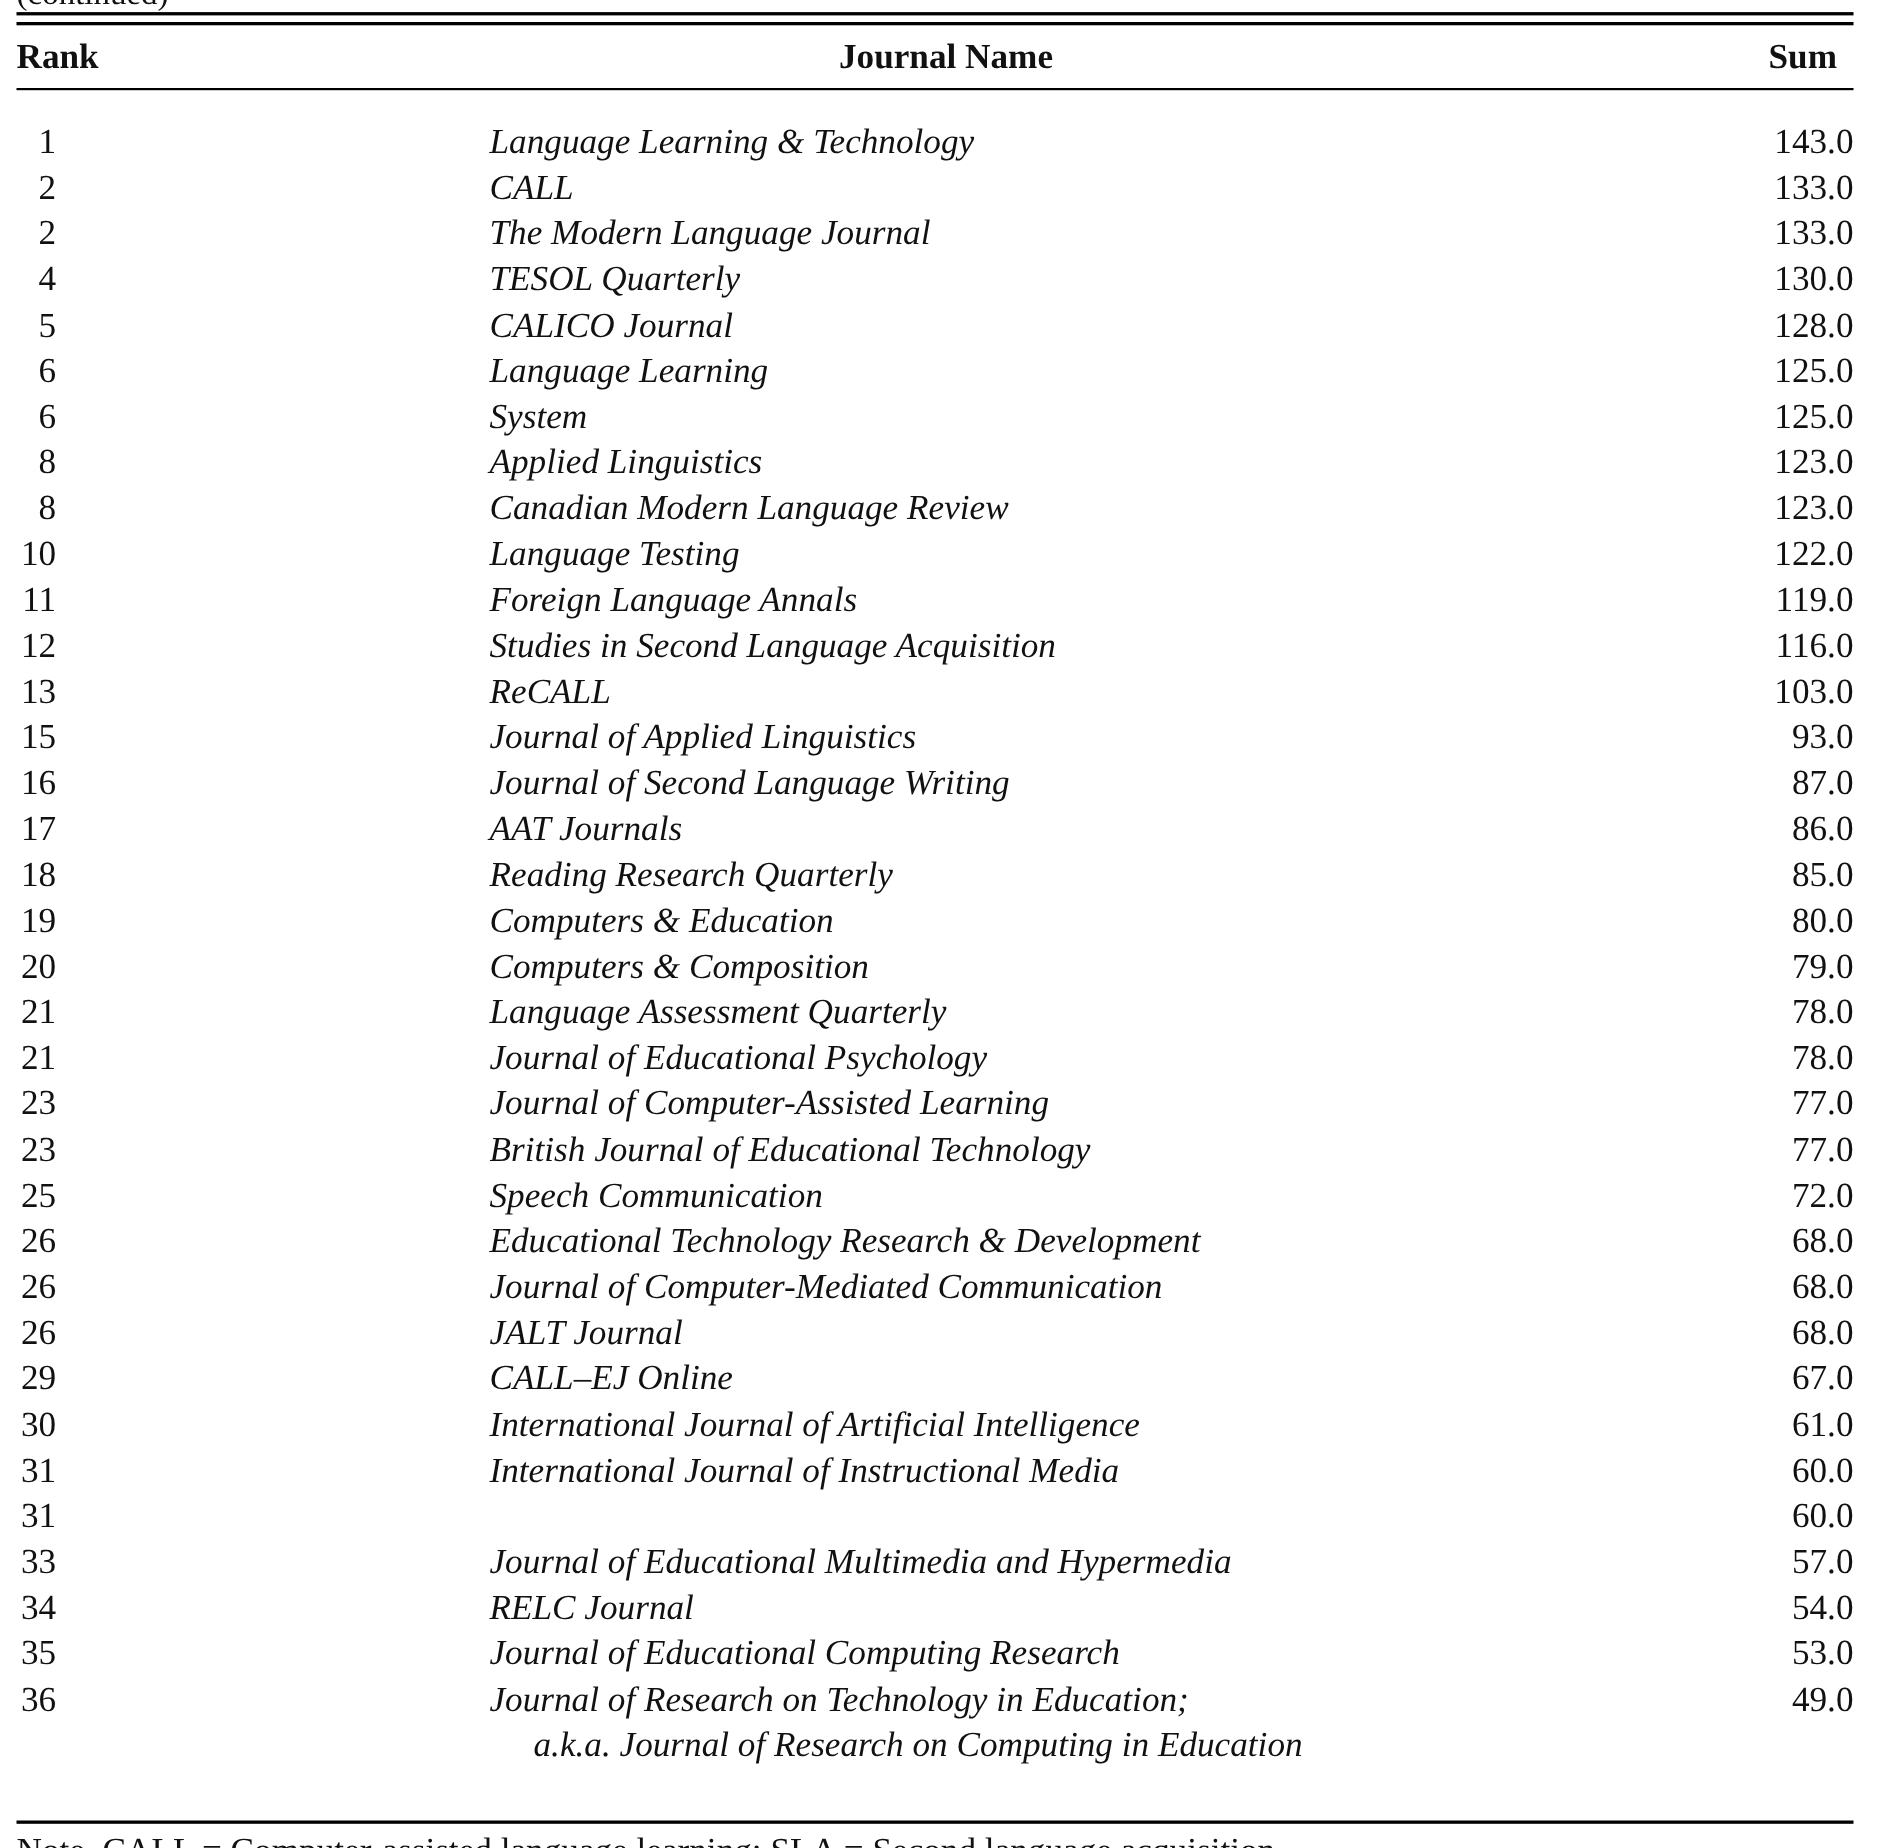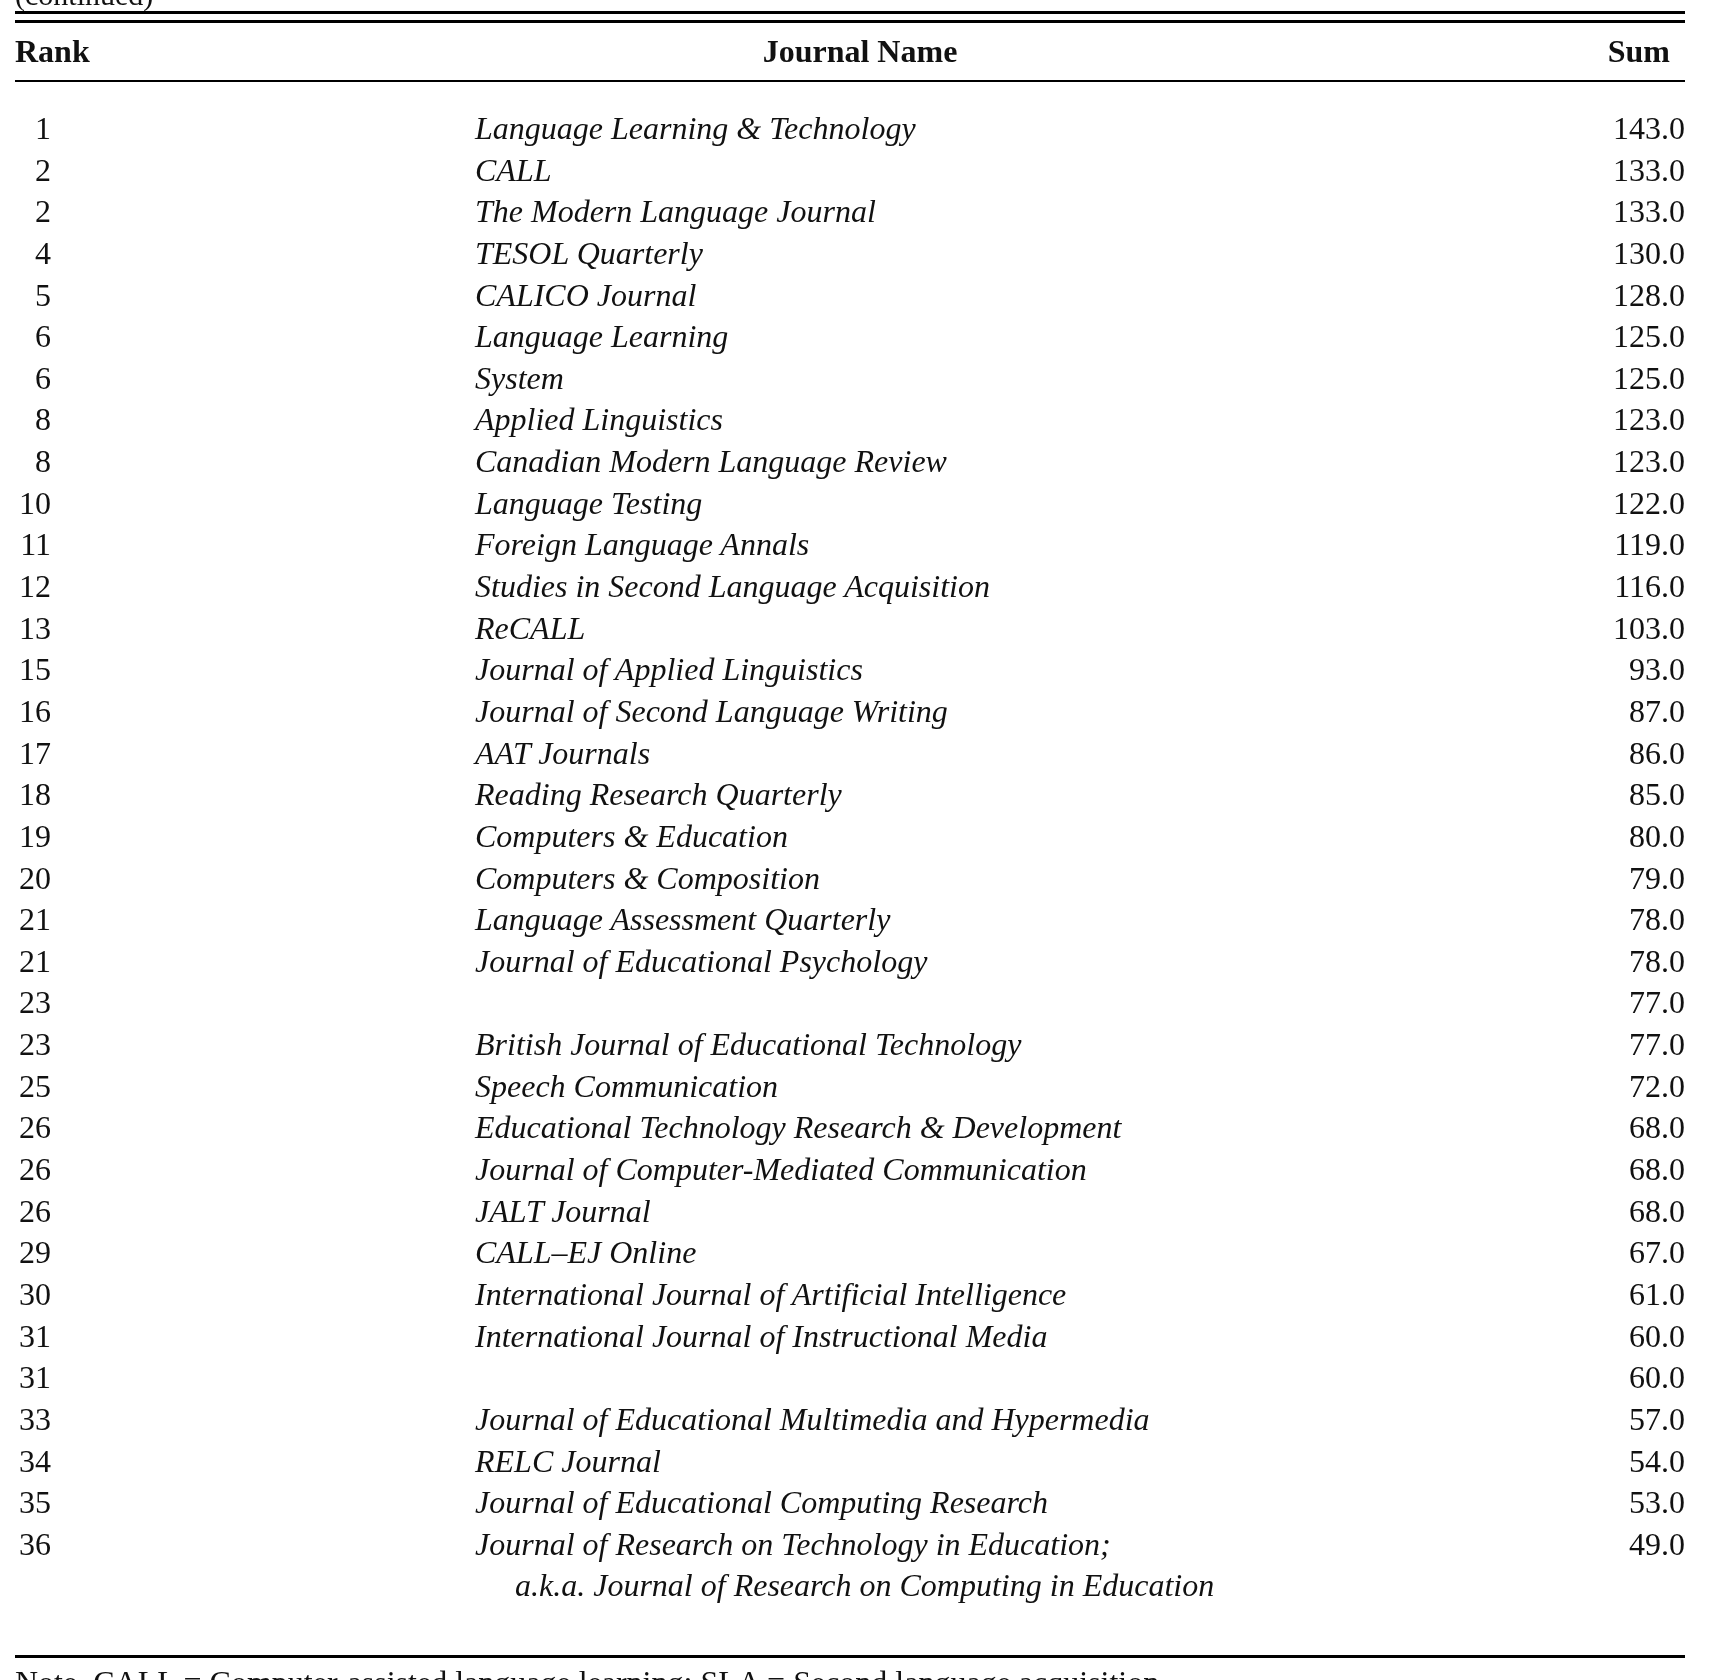--- a/index.html
+++ b/index.html
@@ -22,21 +22,21 @@
     font-size: 32px;
     font-weight: bold;
   }
   .header .h-rank { position: absolute; left: 0; top: 0; }
   .header .h-name { position: absolute; left: 0; width: 1690px; top: 0; text-align: center; }
   .header .h-sum { position: absolute; right: 15px; top: 0; }
 
   .rows { position: absolute; top: 108px; left: 15px; width: 1670px; }
   .row { position: relative; height: 41.65px; font-size: 32px; line-height: 41.65px; }
   .row .rank { position: absolute; left: 0; width: 36px; text-align: right; }
-  .row .name { position: absolute; left: 430px; font-style: italic; white-space: nowrap; margin-left: 30px; }
+  .row .name { position: absolute; left: 430px; font-style: italic; white-space: nowrap; }
   .row .sum { position: absolute; right: 0; text-align: right; }
   .row.aka { height: 41.65px; }
   .row.aka .name { left: 470px; }
 
   .note {
     position: absolute; left: 15px; top: 1664px; font-size: 32px; white-space: nowrap; color: #111;
   }
 </style>
 </head>
 <body>
@@ -155,20 +155,21 @@
       <span class="name">Language Assessment Quarterly</span>
       <span class="sum">78.0</span>
     </div>
     <div class="row">
       <span class="rank">21</span>
       <span class="name">Journal of Educational Psychology</span>
       <span class="sum">78.0</span>
     </div>
     <div class="row">
       <span class="rank">23</span>
+      <span class="name">Journal of Computer-Assisted Learning</span>
       <span class="sum">77.0</span>
     </div>
     <div class="row">
       <span class="rank">23</span>
       <span class="name">British Journal of Educational Technology</span>
       <span class="sum">77.0</span>
     </div>
     <div class="row">
       <span class="rank">25</span>
       <span class="name">Speech Communication</span>

